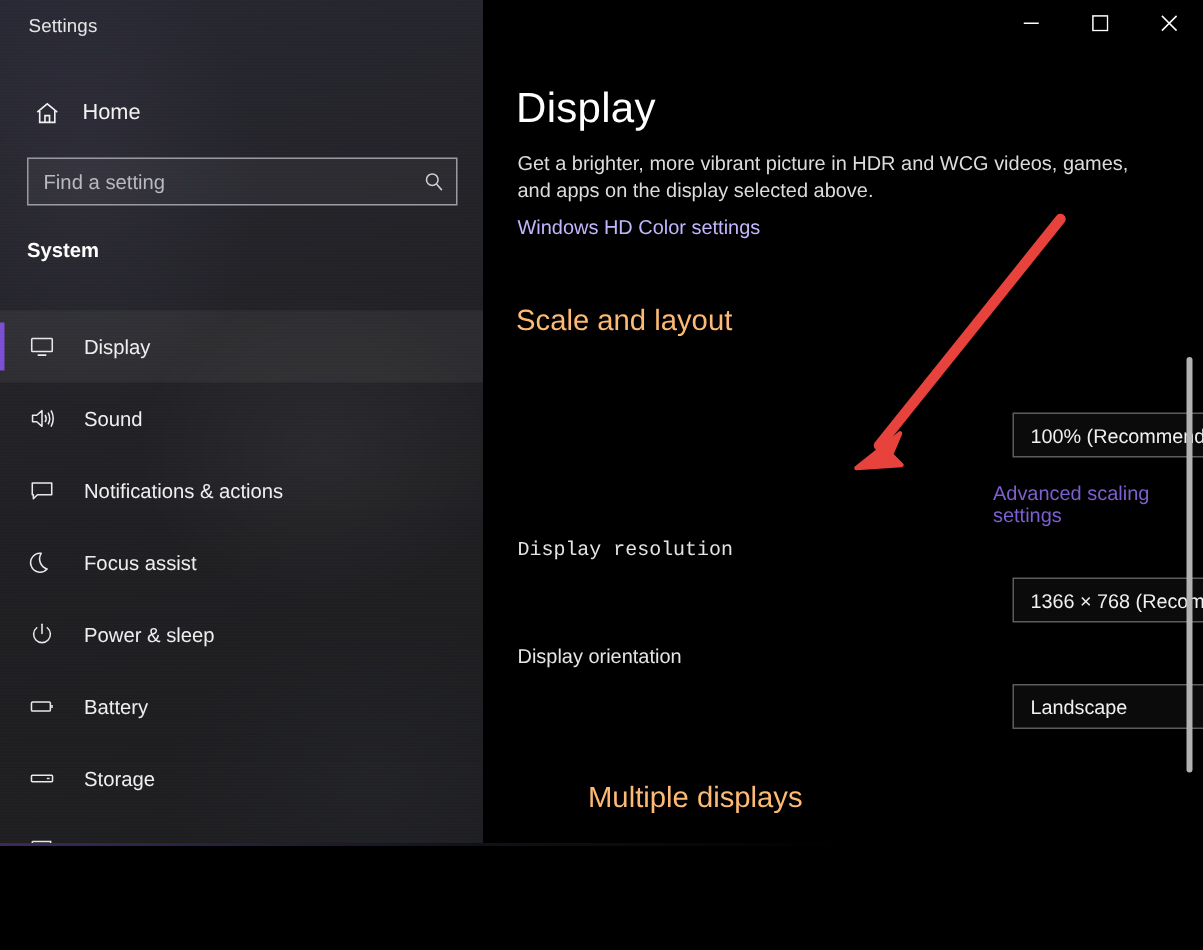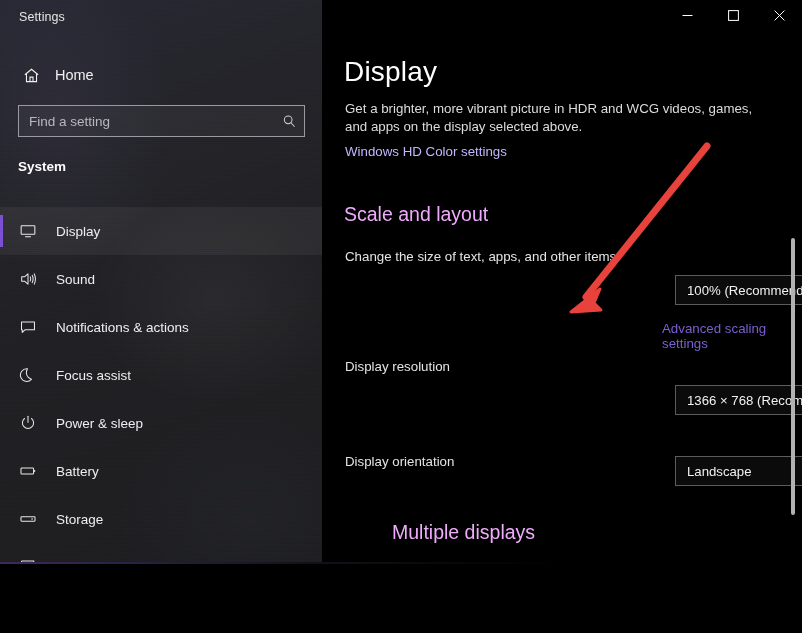--- a/index.html
+++ b/index.html
@@ -141,32 +141,32 @@
     font-size: 13.3px; line-height: 18px; color: #dcdcdc;
   }
 
   #hdr-link {
     position: absolute; left: 15px; top: 144px;
     font-size: 13.3px; color: #c4b5fd; text-decoration: none;
   }
 
   .section-head {
     position: absolute; left: 14px;
-    font-size: 19.5px; color: #f0abfc; font-weight: normal; text-align: right;
+    font-size: 19.5px; color: #fdba74; font-weight: normal; text-align: right;
   }
   #head-scale { top: 203px; }
   #head-multi { top: 521px; margin-left: 48px; }
 
   .field-label {
     position: absolute; left: 15px;
     font-size: 13.3px; color: #e4e4e4;
   }
   #lbl-scale { top: 249px; }
-  #lbl-res   { top: 359px; }
-  #lbl-orient{ top: 430px; margin-top: 24px; }
+  #lbl-res   { top: 359px; font-family: Liberation Mono, monospace; }
+  #lbl-orient{ top: 430px; }
 
   .combo {
     position: absolute; left: 345px;
     width: 280px; height: 30px;
     border: 1px solid #5c5c5c;
     background: #0b0b0b;
     display: flex; align-items: center;
     padding: 0 8px 0 11px;
   }
   .combo .val {
@@ -361,21 +361,20 @@
   <div id="content">
 
     <h1 id="page-title">Display</h1>
 
     <p id="page-desc">Get a brighter, more vibrant picture in HDR and WCG videos, games, and apps on the display selected above.</p>
 
     <a id="hdr-link" href="#">Windows HD Color settings</a>
 
     <h2 id="head-scale" class="section-head">Scale and layout</h2>
 
-    <div id="lbl-scale" class="field-label">Change the size of text, apps, and other items</div>
 
     <div id="combo-scale" class="combo">
       <span class="val">100% (Recommended)</span>
 
     </div>
 
     <a id="adv-link" href="#">Advanced scaling settings</a>
 
     <div id="lbl-res" class="field-label">Display resolution</div>
 

